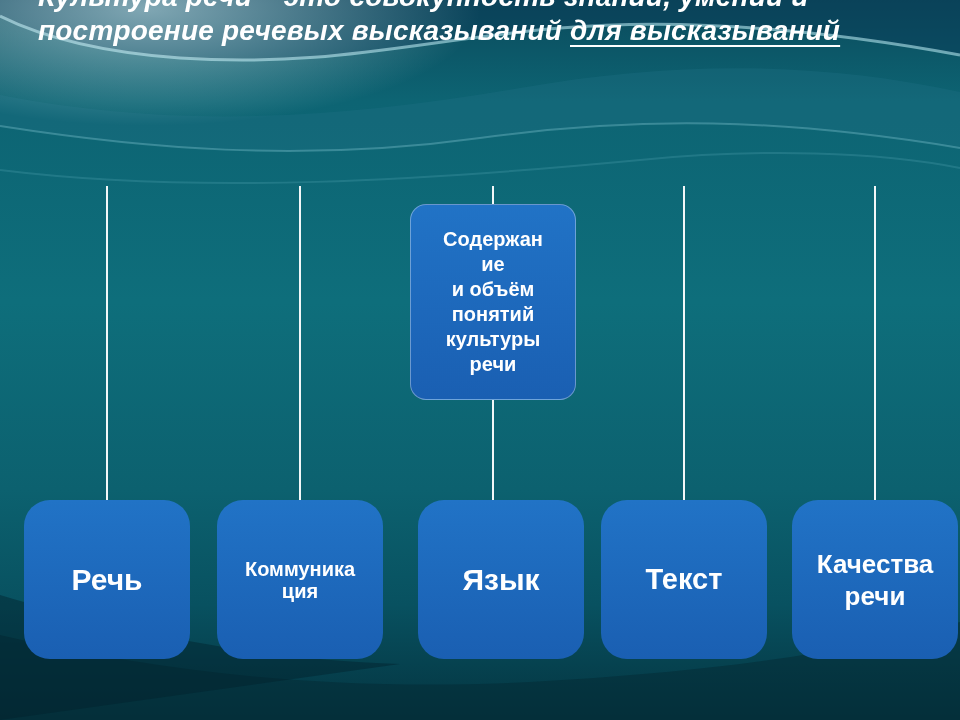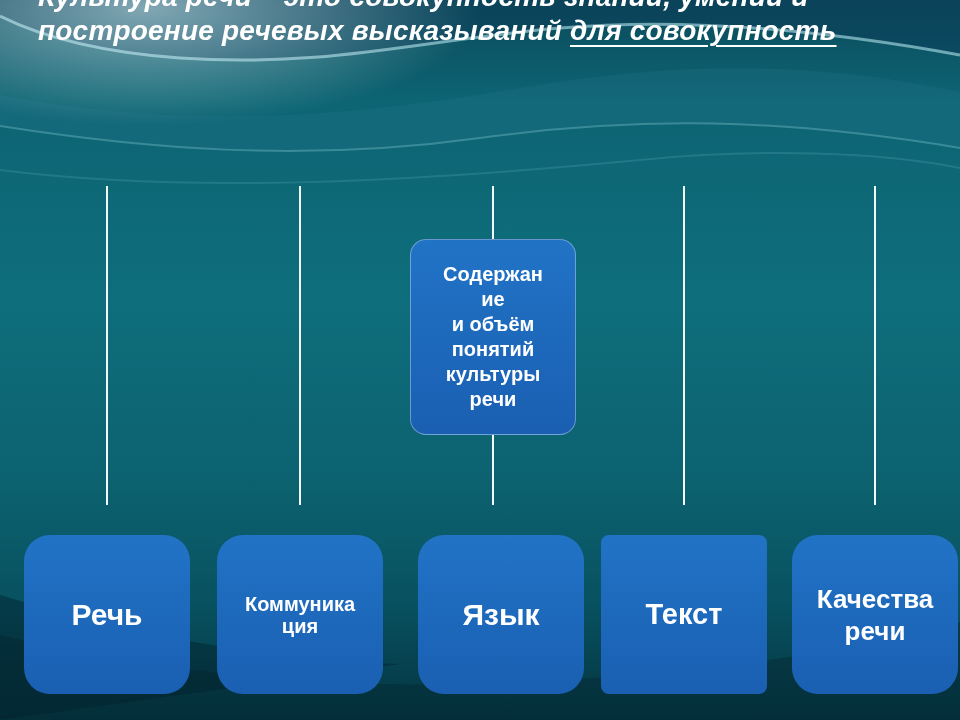--- a/index.html
+++ b/index.html
@@ -41,32 +41,31 @@
   }
   .c0 { left:106px; } .c1 { left:299px; } .c2 { left:492px; }
   .c3 { left:683px; } .c4 { left:874px; }
 
   .node {
     position:absolute; z-index:4;
     background: linear-gradient(180deg, var(--node-blue,#2173c6) 0%, var(--node-blue-deep,#1a5fb2) 100%);
     color:#ffffff; font-weight:bold; text-align:center;
     display:flex; align-items:center; justify-content:center;
     white-space:pre-line;
-    margin-top:35px;
   }
   .center-node {
     left:410px; top:204px; width:166px; height:196px;
     border-radius:16px; font-size:20px; line-height:25px;
     border:1px solid rgba(255,255,255,0.35);
   }
   .bottom-node { top:500px; width:166px; height:159px; border-radius:26px; }
   .n0 { left:24px;  font-size:30px; }
   .n1 { left:217px; font-size:20px; line-height:22px; }
   .n2 { left:418px; font-size:30px; }
-  .n3 { left:601px; font-size:29px;border-radius:8px; }
+  .n3 { left:601px; font-size:29px; }
   .n4 { left:792px; font-size:26px; line-height:32px; }
 </style>
 </head>
 <body>
 
 <div class="slide">
 
   <svg class="top-waves" width="960" height="220" viewBox="0 0 960 220">
     <path d="M0 0 H960 V55 C840 33 700 16 560 28 C420 40 330 68 180 58 C100 52 40 36 0 16 Z" fill="rgba(8,58,86,0.45)"></path>
     <path d="M0 16 C40 36 100 52 180 58 C330 68 420 40 560 28 C700 16 840 33 960 55" fill="none" stroke="rgba(195,242,250,0.55)" stroke-width="3"></path>
@@ -77,21 +76,21 @@
 
   <svg class="bottom-waves" width="960" height="140" viewBox="0 0 960 140">
     <path d="M0 55 C160 92 330 112 530 102 C720 92 860 70 960 42 L960 140 L0 140 Z" fill="rgba(4,42,52,0.5)"></path>
     <path d="M0 15 C110 48 240 78 400 84 L0 140 Z" fill="rgba(3,34,44,0.45)"></path>
   </svg>
 
   <div class="glow"></div>
 
   <div class="definition">
     <div>Культура речи – это совокупность знаний, умений и</div>
-    <div><span>построение речевых высказываний </span><span class="u">для совокупность</span></div>
+    <div><span>построение речевых высказываний </span><span class="u">для высказываний</span></div>
   </div>
 
   <div class="connector c0"></div>
   <div class="connector c1"></div>
   <div class="connector c2"></div>
   <div class="connector c3"></div>
   <div class="connector c4"></div>
 
   <div class="node center-node">Содержан
 ие

